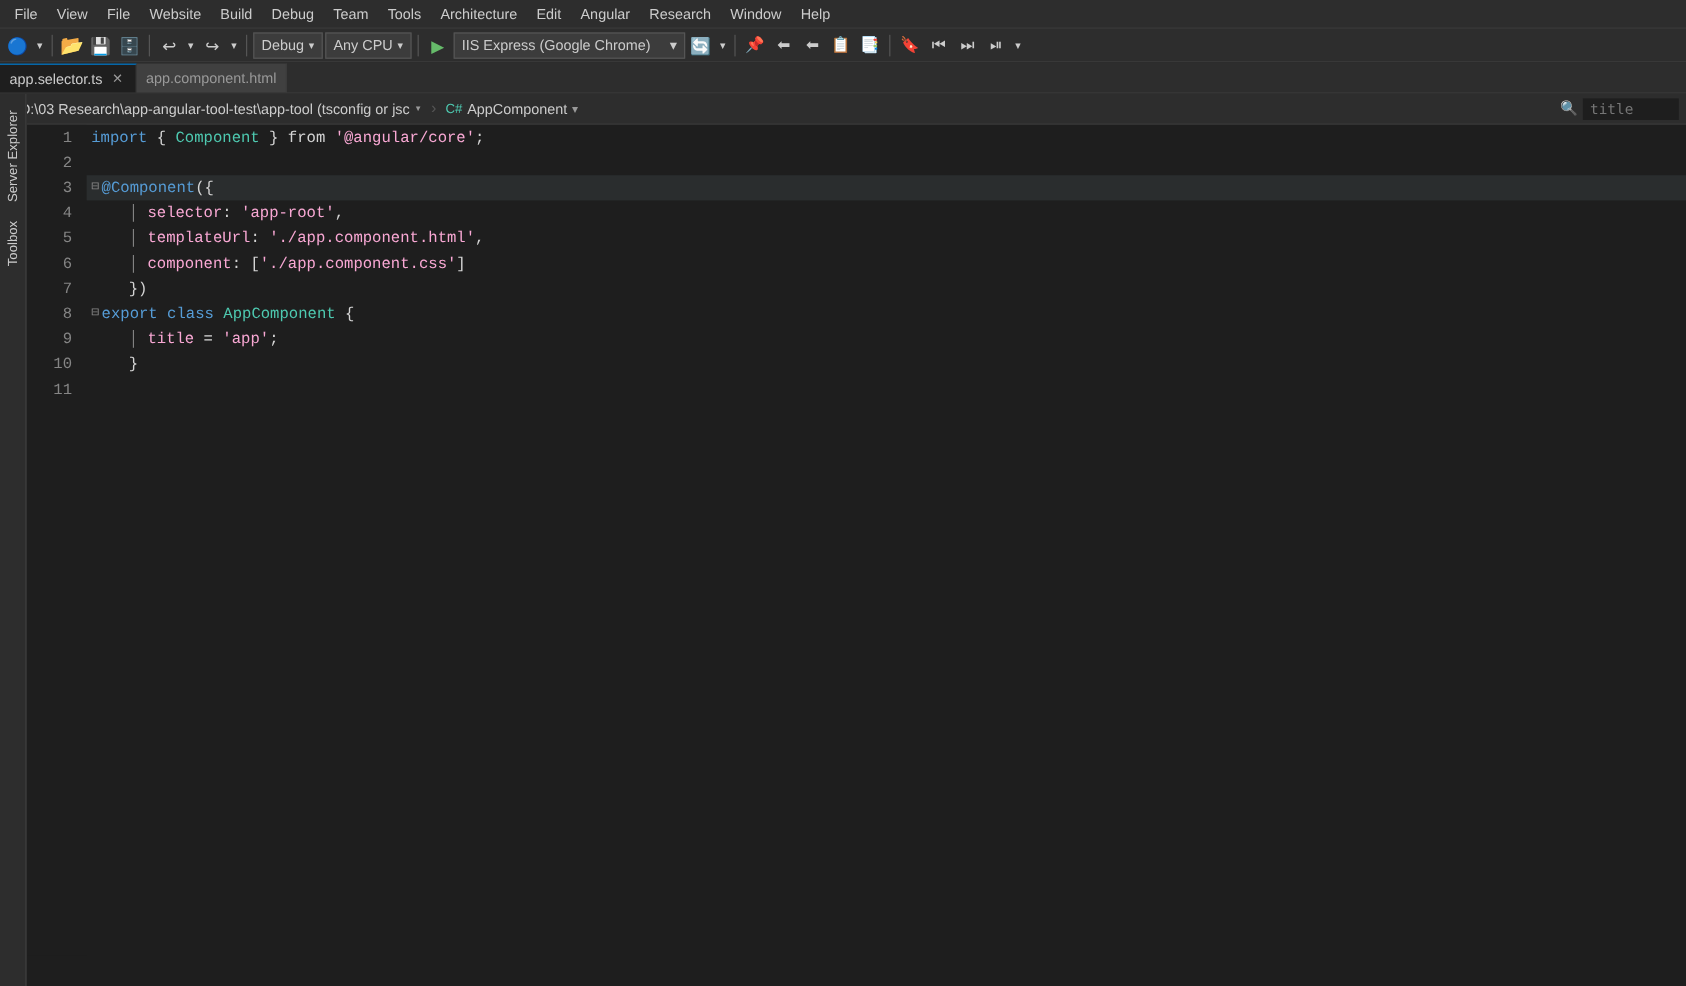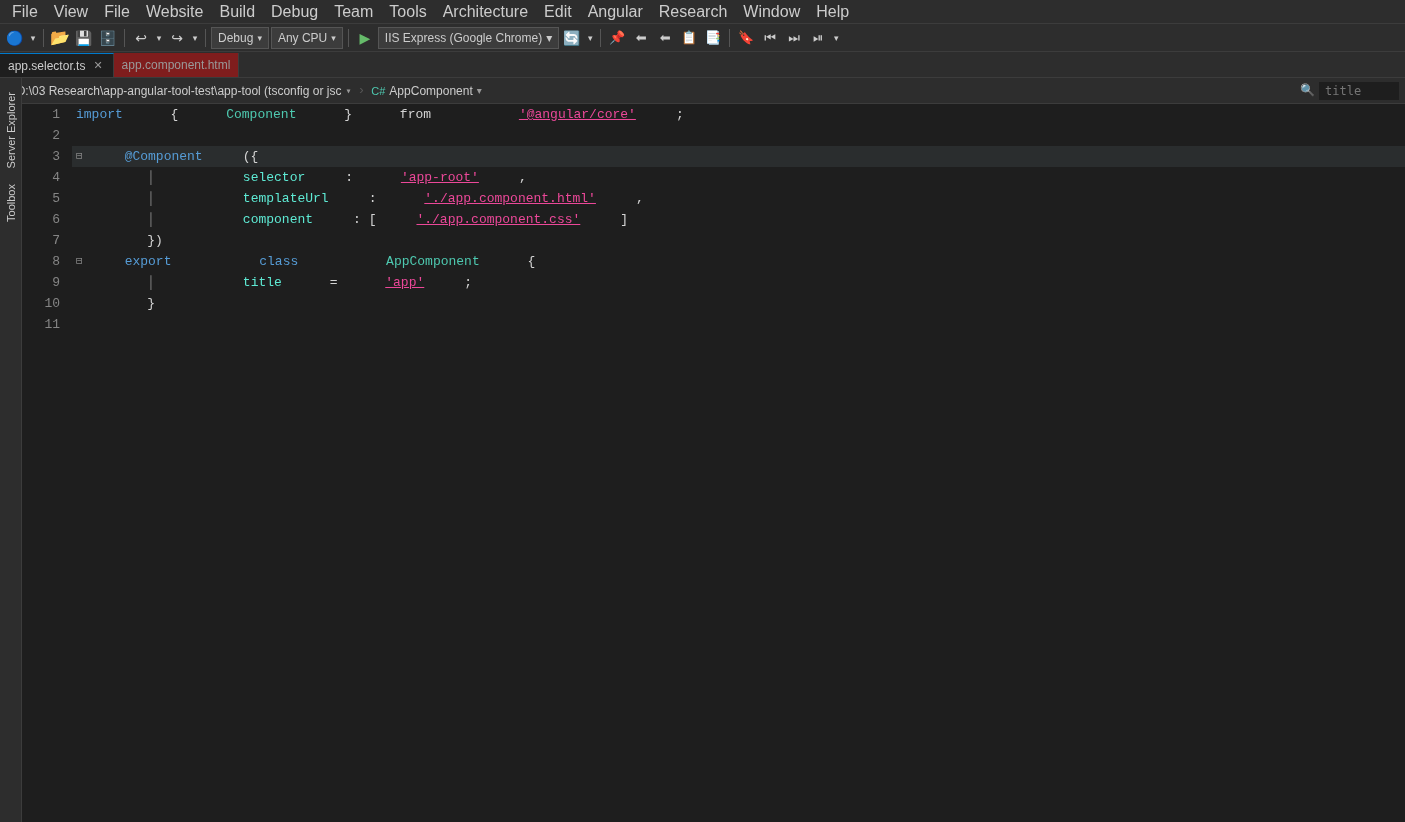--- a/index.html
+++ b/index.html
@@ -18,21 +18,21 @@
       background: #2d2d2d;
       height: 24px;
       display: flex;
       align-items: center;
       padding: 0 4px;
       border-bottom: 1px solid #3c3c3c;
     }
     .menu-item {
       padding: 2px 8px;
       color: #cccccc;
-      font-size: 16px;
+      font-size: 12px;
       cursor: pointer;
       font-family: 'Segoe UI', Arial, sans-serif;
     }
 
     
     .toolbar {
       background: #2d2d2d;
       height: 28px;
       display: flex;
       align-items: center;
@@ -76,21 +76,21 @@
     .iis-btn {
       height: 22px;
       background: #3c3c3c;
       border: 1px solid #555;
       color: #ccc;
       font-size: 12px;
       display: flex;
       align-items: center;
       padding: 0 6px;
       cursor: pointer;
-      gap: 4px;
+      gap: 16px;
       font-family: 'Segoe UI', Arial, sans-serif;
     }
 
     
     .tab-bar {
       background: #2d2d2d;
       height: 26px;
       display: flex;
       align-items: flex-end;
       border-bottom: 1px solid #3c3c3c;
@@ -105,21 +105,21 @@
       border-right: 1px solid #3c3c3c;
       gap: 6px;
       font-family: 'Segoe UI', Arial, sans-serif;
     }
     .tab.active {
       background: #1e1e1e;
       color: #ccc;
       border-top: 1px solid #007acc;
     }
     .tab.inactive {
-      background: #7f1d1d;
+      background: #404040;
       color: #999;
     }
     .tab-close {
       font-size: 11px;
       color: #999;
       cursor: pointer;
       padding: 1px 2px;
     }
 
     
@@ -240,31 +240,30 @@
       line-height: 21px;
       font-size: 13px;
       overflow: hidden;
     }
     .code-line {
       height: 21px;
       display: flex;
       align-items: flex-end;
       padding-left: 4px;
       white-space: pre;
-      gap: 40px;
     }
     .code-line.highlighted {
       background: #2a2d2e;
     }
 
     
     .kw { color: #569cd6; }
     .cls { color: #4ec9b0; }
-    .str { color: #ec4899; text-decoration: underline; }
-    .prop { color: #5eead4; }
+    .str { color: #f9a8d4; }
+    .prop { color: #f9a8d4; }
     .punc { color: #d4d4d4; }
     .impt { color: #d4d4d4; }
     .at { color: #569cd6; }
     .collapse-icon {
       color: #858585;
       font-size: 11px;
       margin-right: 2px;
       cursor: pointer;
     }
   </style>

